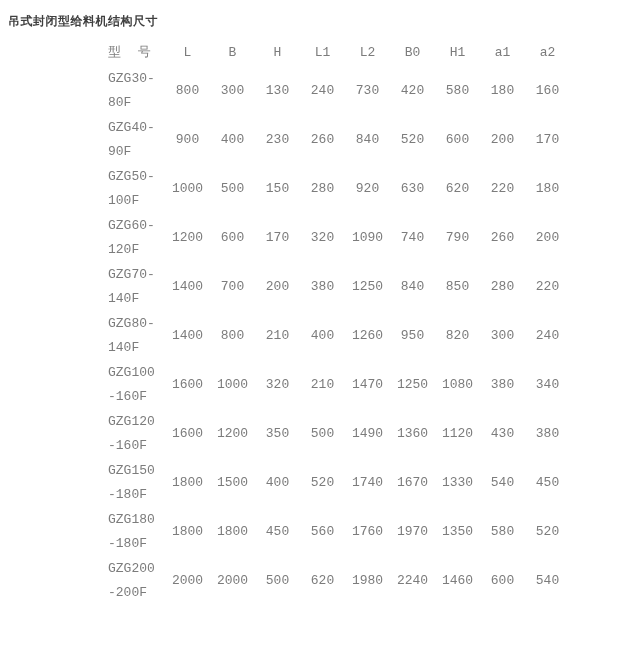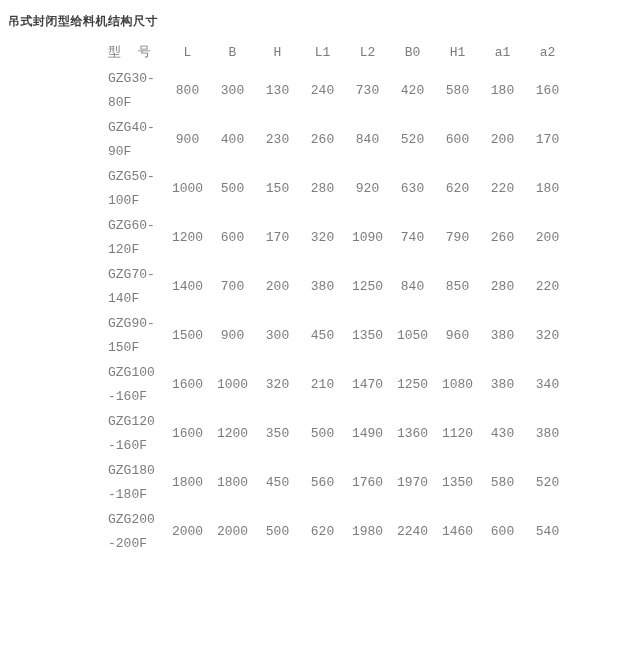--- a/index.html
+++ b/index.html
@@ -158,32 +158,32 @@
           <td class="col-num">200</td>
           <td class="col-num">380</td>
           <td class="col-num">1250</td>
           <td class="col-num">840</td>
           <td class="col-num">850</td>
           <td class="col-num">280</td>
           <td class="col-num">220</td>
         </tr>
         <tr>
           <td class="col-model">
-            <div class="model-line">GZG90-</div>
-            <div class="model-line">150F</div>
-          </td>
-          <td class="col-num">1500</td>
-          <td class="col-num">900</td>
+            <div class="model-line">GZG80-</div>
+            <div class="model-line">140F</div>
+          </td>
+          <td class="col-num">1400</td>
+          <td class="col-num">800</td>
+          <td class="col-num">210</td>
+          <td class="col-num">400</td>
+          <td class="col-num">1260</td>
+          <td class="col-num">950</td>
+          <td class="col-num">820</td>
           <td class="col-num">300</td>
-          <td class="col-num">450</td>
-          <td class="col-num">1350</td>
-          <td class="col-num">1050</td>
-          <td class="col-num">960</td>
-          <td class="col-num">380</td>
-          <td class="col-num">320</td>
+          <td class="col-num">240</td>
         </tr>
         <tr>
           <td class="col-model">
             <div class="model-line">GZG100</div>
             <div class="model-line">-160F</div>
           </td>
           <td class="col-num">1600</td>
           <td class="col-num">1000</td>
           <td class="col-num">320</td>
           <td class="col-num">210</td>
@@ -203,20 +203,35 @@
           <td class="col-num">350</td>
           <td class="col-num">500</td>
           <td class="col-num">1490</td>
           <td class="col-num">1360</td>
           <td class="col-num">1120</td>
           <td class="col-num">430</td>
           <td class="col-num">380</td>
         </tr>
         <tr>
           <td class="col-model">
+            <div class="model-line">GZG150</div>
+            <div class="model-line">-180F</div>
+          </td>
+          <td class="col-num">1800</td>
+          <td class="col-num">1500</td>
+          <td class="col-num">400</td>
+          <td class="col-num">520</td>
+          <td class="col-num">1740</td>
+          <td class="col-num">1670</td>
+          <td class="col-num">1330</td>
+          <td class="col-num">540</td>
+          <td class="col-num">450</td>
+        </tr>
+        <tr>
+          <td class="col-model">
             <div class="model-line">GZG180</div>
             <div class="model-line">-180F</div>
           </td>
           <td class="col-num">1800</td>
           <td class="col-num">1800</td>
           <td class="col-num">450</td>
           <td class="col-num">560</td>
           <td class="col-num">1760</td>
           <td class="col-num">1970</td>
           <td class="col-num">1350</td>

